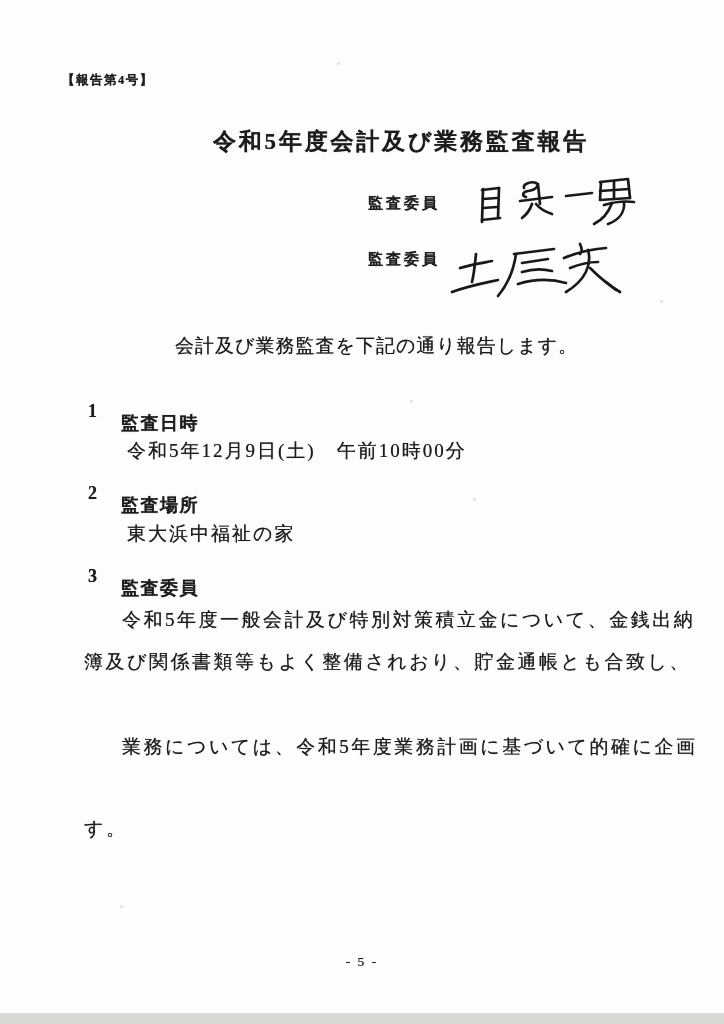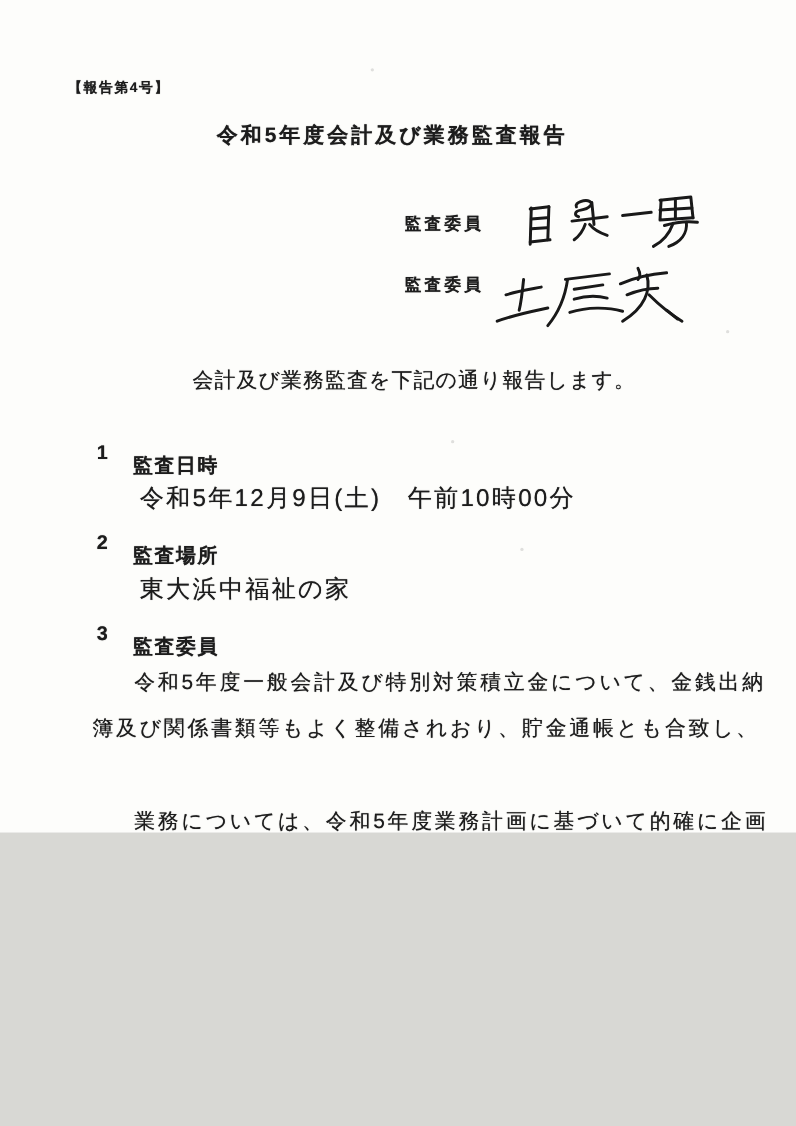--- a/index.html
+++ b/index.html
@@ -1,39 +1,39 @@
 <!DOCTYPE html>
 <html lang="ja"><head>
 <meta charset="utf-8">
 <style>
   html,body{margin:0;padding:0;background:#d8d8d4;}
   .page{
-    position:relative;width:724px;height:757px;margin:0 auto;
+    position:relative;width:724px;height:1013px;margin:0 auto;
     background:#fdfdfb;overflow:hidden;
-    font-family:Liberation Sans, sans-serif;
+    font-family:Liberation Serif, serif;
     color:#1c1c1c;
     text-shadow:0 0 .7px rgba(25,25,25,.75);
   }
   .abs{position:absolute;white-space:nowrap;}
   .report-label{left:62px;top:72px;font-size:12.5px;letter-spacing:1.5px;font-weight:bold;}
-  .title{left:197px;top:110px;font-size:19px;letter-spacing:2.8px;font-weight:bold;margin:0;}
+  .title{left:197px;top:110px;font-size:23px;letter-spacing:2.8px;font-weight:bold;margin:16px;}
   .sig-role{left:368px;font-size:15px;letter-spacing:3px;font-weight:bold;}
   .sig-role.r1{top:194px;}
   .sig-role.r2{top:250px;}
   .sig-svg{position:absolute;}
   .sig-svg.s1{left:452px;top:174px;}
   .sig-svg.s2{left:448px;top:228px;}
   .sig-svg path{fill:none;stroke:#191919;stroke-width:2.7;stroke-linecap:round;stroke-linejoin:round;}
   .intro{left:175px;top:333px;font-size:19px;letter-spacing:1px;}
   .sec-num{font-size:18px;letter-spacing:0;font-weight:bold;}
   .sec-head{font-size:18px;letter-spacing:1.5px;font-weight:bold;margin-top:10px;}
   .n1{left:88px;top:401px;} .h1x{left:121px;top:401px;}
   .n2{left:88px;top:483px;} .h2x{left:121px;top:483px;}
   .n3{left:88px;top:566px;} .h3x{left:121px;top:566px;}
-  .sec-body{left:127px;font-size:22px;letter-spacing:2px;}
+  .sec-body{left:127px;font-size:19px;letter-spacing:2px;}
   .b1{top:438px;} .b2{top:521px;}
   .para-line{left:84px;width:632px;font-size:19px;letter-spacing:2.5px;}
   .p0{top:607px;padding-left:38px;}
   .p1{top:649px;}
   .p2{top:690px;}
   .p3{top:734px;padding-left:38px;}
   .p4{top:775px;}
   .p5{top:816px;}
   .page-number{left:0;top:954px;width:724px;text-align:center;font-size:13.5px;letter-spacing:2px;}
   .speck{position:absolute;width:3px;height:3px;border-radius:50%;background:rgba(40,40,40,.14);}

